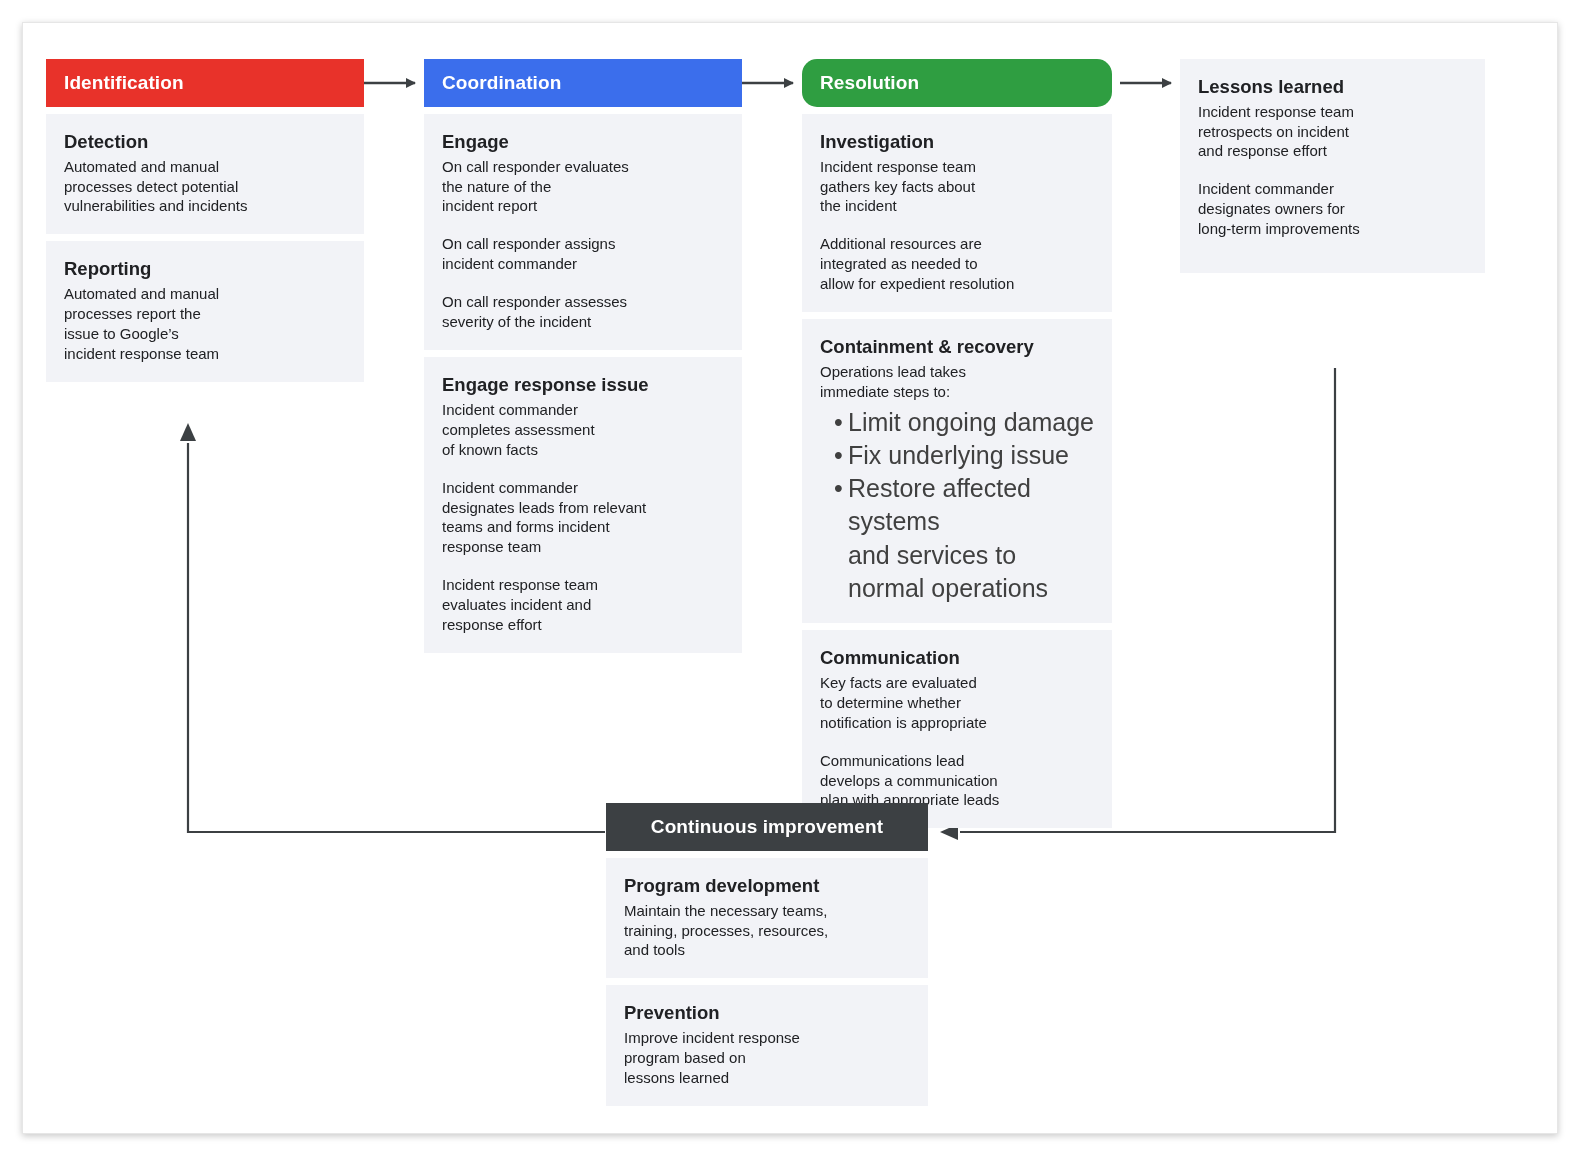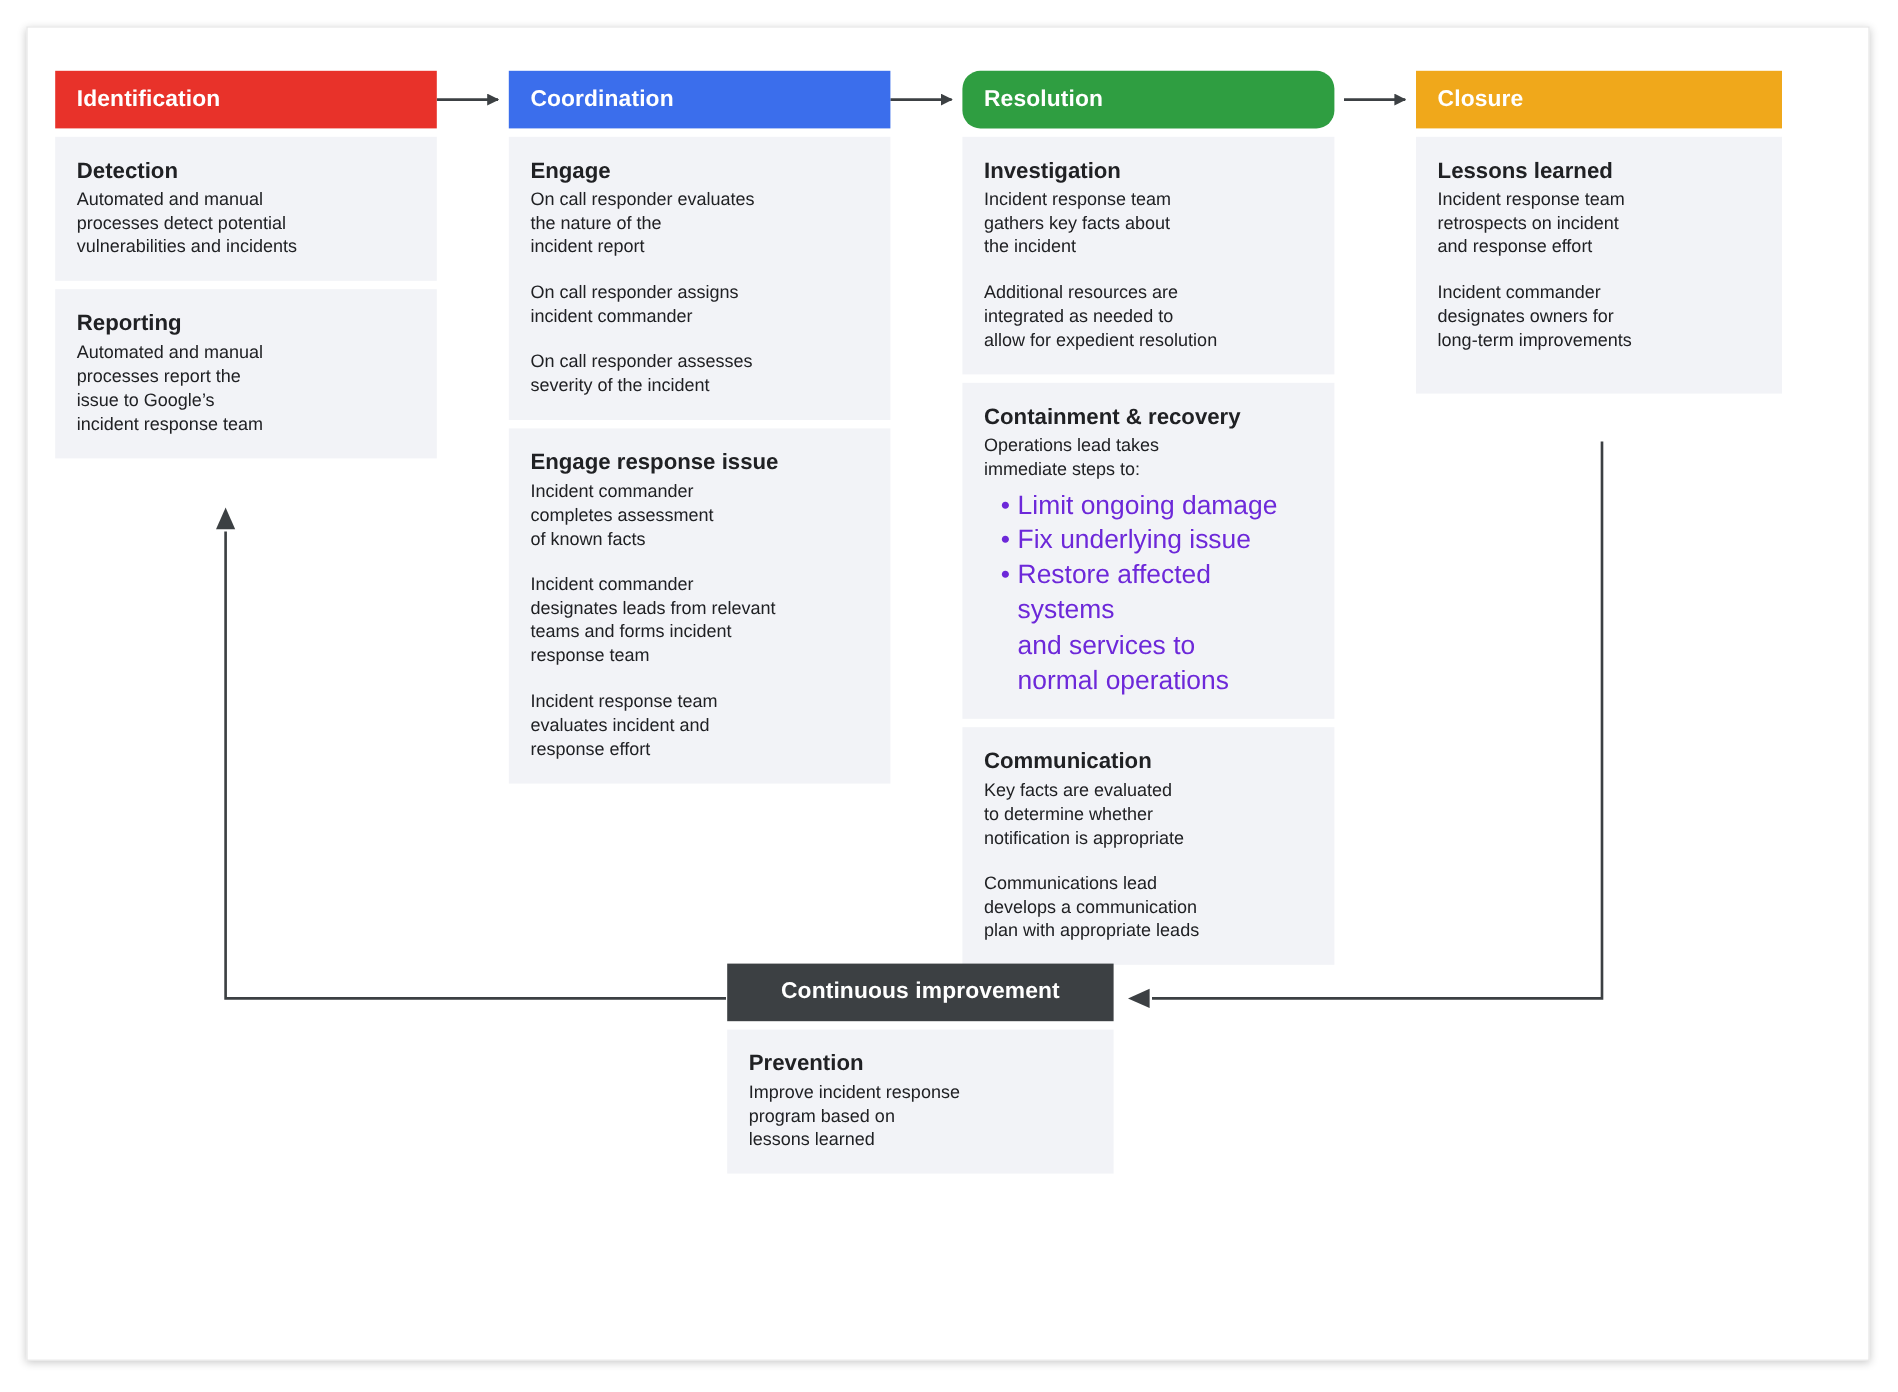--- a/index.html
+++ b/index.html
@@ -83,22 +83,22 @@
     white-space: pre-line;
   }
   .para:last-child { margin-bottom: 0; }
 
   ul.bullets {
     margin: 0;
     padding: 0 0 0 14px;
     list-style: none;
   }
   ul.bullets li {
-    font-size: 22px;
-    color: #6d28d9;
+    font-size: 25px;
+    color: #404040;
     line-height: 1.33;
     position: relative;
     padding-left: 14px;
     white-space: pre-line;
   }
   ul.bullets li::before {
     content: "\2022";
     position: absolute;
     left: 0;
     top: 0;
@@ -236,40 +236,43 @@
         <p class="para">Key facts are evaluated
 to determine whether
 notification is appropriate</p>
         <p class="para">Communications lead
 develops a communication
 plan with appropriate leads</p>
       </div>
     </div>
 
     <div class="column" style="left:1180px; top:59px; width:305px;">
-      <div class="phase-header" style="background:#f0a81b;">
-        <span>Closure</span>
-      </div>
 
       <div class="card" style="padding-bottom:34px;">
         <div class="card-title">Lessons learned</div>
         <p class="para">Incident response team
 retrospects on incident
 and response effort</p>
         <p class="para">Incident commander
 designates owners for
 long-term improvements</p>
       </div>
     </div>
 
     <div class="column" style="left:606px; top:803px; width:322px;">
       <div class="phase-header" style="background:#3c4043;justify-content:center;">
         <span>Continuous improvement</span>
       </div>
 
+      <div class="card">
+        <div class="card-title">Program development</div>
+        <p class="para">Maintain the necessary teams,
+training, processes, resources,
+and tools</p>
+      </div>
 
       <div class="card">
         <div class="card-title">Prevention</div>
         <p class="para">Improve incident response
 program based on
 lessons learned</p>
       </div>
     </div>
 
   </div>

